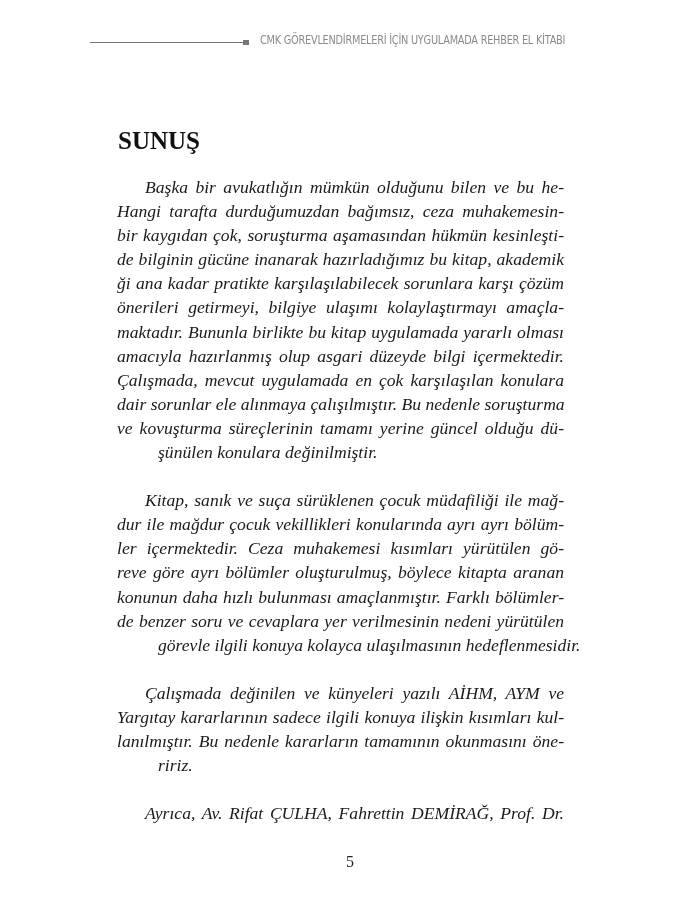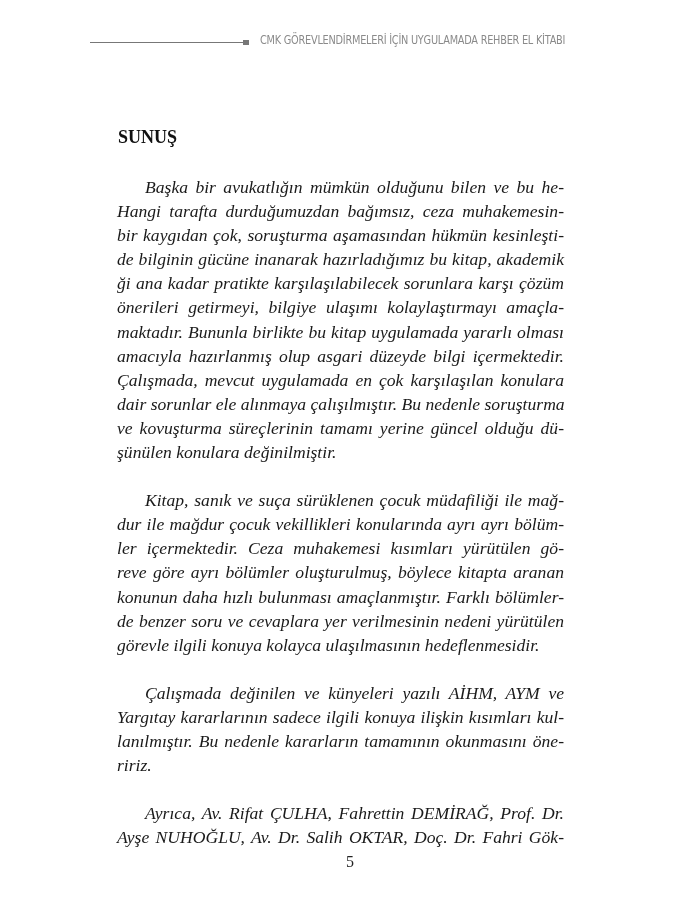--- a/index.html
+++ b/index.html
@@ -8,28 +8,28 @@
   .running-header { position: absolute; left: 90px; top: 32px; width: 475px; height: 20px; }
   .rh-line { position: absolute; left: 0; top: 10px; width: 153px; height: 1px; background: #777; }
   .rh-square { position: absolute; left: 153px; top: 8px; width: 6px; height: 5px; background: #777; }
   .rh-title {
     position: absolute; left: 170px; top: 1px; white-space: nowrap;
     font-family: "DejaVu Sans", sans-serif; font-size: 12.2px; color: #8a8a8a;
     letter-spacing: -0.3px; transform: scaleX(0.80); transform-origin: left center;
   }
   .title {
     position: absolute; left: 118px; top: 127px; margin: 0;
-    font-family: "Liberation Serif", serif; font-weight: bold; font-size: 18px; color: #111;
+    font-family: "Liberation Serif", serif; font-weight: bold; font-size: 25px; color: #111;
   }
   .body-text {
     position: absolute; left: 117px; top: 175px; width: 447px;
     font-family: "Liberation Serif", serif; font-size: 17.6px; line-height: 24.1px; color: #1a1a1a;
   }
   .body-text .line { display: block; text-align: justify; text-align-last: justify; white-space: nowrap; font-style: italic; }
-  .body-text .line.last { text-align-last: left; }
+  .body-text .line.last { text-align-last: left; margin-left: 41px; }
   .para { margin-bottom: 24px; }
   .para .line:first-child { padding-left: 28px; }
   .page-number {
     position: absolute; left: 0; width: 700px; top: 853px; text-align: center;
     font-family: "Liberation Serif", serif; font-size: 16px; color: #222;
   }
 </style>
 </head>
 <body>
 
@@ -72,19 +72,18 @@
 
     <div class="para">
       <span class="line">Çalışmada değinilen ve künyeleri yazılı AİHM, AYM ve</span>
       <span class="line">Yargıtay kararlarının sadece ilgili konuya ilişkin kısımları kul-</span>
       <span class="line">lanılmıştır. Bu nedenle kararların tamamının okunmasını öne-</span>
       <span class="line last">ririz.</span>
     </div>
 
     <div class="para">
       <span class="line">Ayrıca, Av. Rifat ÇULHA, Fahrettin DEMİRAĞ, Prof. Dr.</span>
-      <span class="line">Ayşe NUHOĞLU, Av. Dr. Salih OKTAR, Doç. Dr. Fahri Gök-</span>
     </div>
 
   </div>
 
   <div class="page-number">5</div>
 </div>
 
 </body></html>

